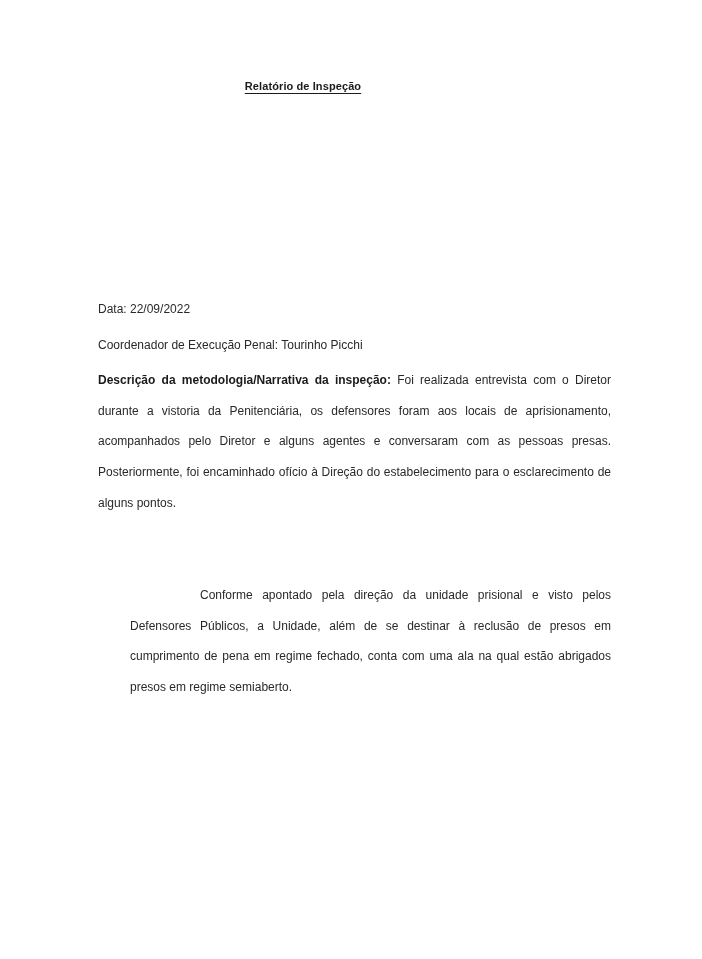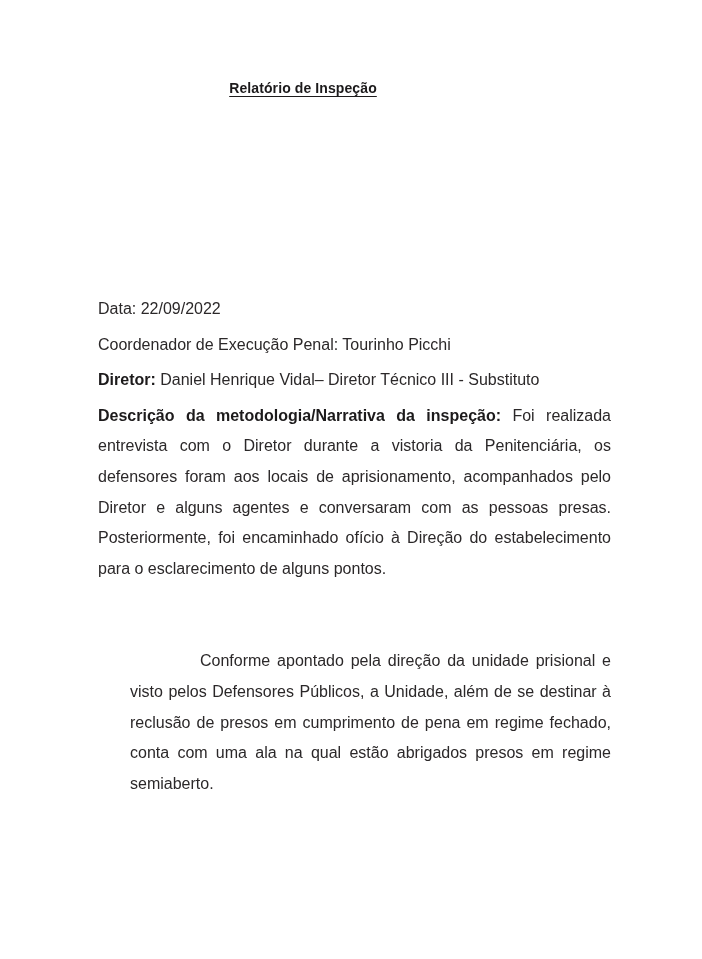--- a/index.html
+++ b/index.html
@@ -20,38 +20,38 @@
     height: 959px;
     background: #ffffff;
     box-sizing: border-box;
   }
   .doc-title {
     position: absolute;
     top: 80px;
     left: 0;
     width: 606px;
     text-align: center;
-    font-size: 14px;
+    font-size: 11px;
     font-weight: bold;
     letter-spacing: 0.1px;
     color: #1c1a1b;
   }
   .doc-title span.underlined {
     text-decoration: underline;
     text-underline-offset: 2.5px;
   }
   .body-block {
     position: absolute;
     left: 98px;
     top: 294px;
     width: 513px;
   }
   p.para {
     margin: 0 0 0 0;
-    font-size: 16px;
+    font-size: 12px;
     line-height: 30.6px;
     text-align: justify;
     text-justify: inter-word;
     color: #2b2829;
     -webkit-hyphens: none;
     hyphens: none;
   }
   p.para.gap-after {
     margin-bottom: 5px;
   }
@@ -80,23 +80,20 @@
       <span>Data: 22/09/2022</span>
     </p>
 
 
 
 
     <p class="para gap-after">
       <span>Coordenador de Execução Penal: Tourinho Picchi</span>
     </p>
 
-    <p class="para gap-after">
-      <span class="lbl-bold">Diretor:</span><span> Daniel Henrique Vidal– Diretor Técnico III - Substituto</span>
-    </p>
 
 
     <p class="para">
       <span class="lbl-bold">Descrição da metodologia/Narrativa da inspeção:</span><span> Foi realizada entrevista com o Diretor durante a vistoria da Penitenciária, os defensores foram aos locais de aprisionamento, acompanhados pelo Diretor e alguns agentes e conversaram com as pessoas presas. Posteriormente, foi encaminhado ofício à Direção do estabelecimento para o esclarecimento de alguns pontos.</span>
     </p>
 
     <p class="para last-block">
       <span>Conforme apontado pela direção da unidade prisional e visto pelos Defensores Públicos, a Unidade, além de se destinar à reclusão de presos em cumprimento de pena em regime fechado, conta com uma ala na qual estão abrigados presos em regime semiaberto.</span>
     </p>
 

